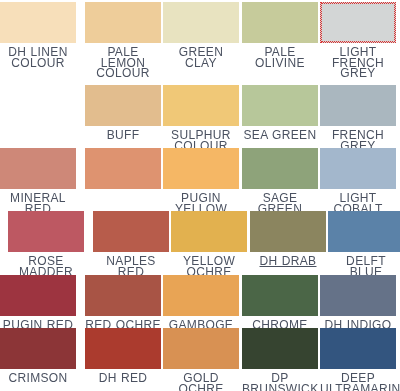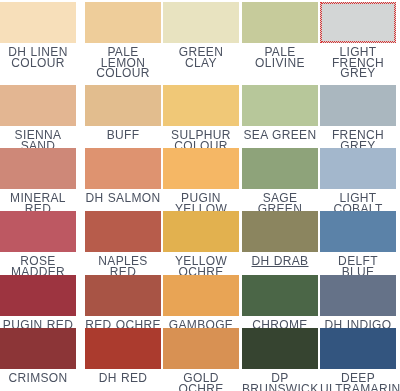--- a/index.html
+++ b/index.html
@@ -48,21 +48,21 @@
   
   .col-0 { left: 0px; }
   .col-1 { left: 85px; }
   .col-2 { left: 163px; }
   .col-3 { left: 242px; }
   .col-4 { left: 320px; }
   
   .row-0 { top: 2px; }
   .row-1 { top: 85px; }
   .row-2 { top: 148px; }
-  .row-3 { top: 211px; }
+  .row-3 { top: 211px; margin-left: 8px; }
   .row-4 { top: 275px; }
   .row-5 { top: 328px; }
 </style>
 </head>
 <body>
 
 <div id="palette" style="background: rgb(255, 255, 255);">
     <div class="swatch-cell col-0 row-0">
       <div class="swatch-chip" style="background: rgb(247, 223, 186);"></div>
       <div class="swatch-label" style="color: rgb(74, 81, 96);">DH LINEN COLOUR</div>
@@ -78,24 +78,20 @@
     </div>
     <div class="swatch-cell col-3 row-0">
       <div class="swatch-chip" style="background: rgb(198, 203, 155);"></div>
       <div class="swatch-label" style="color: rgb(74, 81, 96);">PALE OLIVINE</div>
     </div>
     <div class="swatch-cell col-4 row-0 selected">
       <div class="swatch-chip" style="background: rgb(211, 214, 214); border-color: rgb(224, 48, 48); outline-color: rgb(224, 48, 48);"></div>
       <div class="swatch-label" style="color: rgb(74, 81, 96);">LIGHT FRENCH
 GREY</div>
     </div>
-    <div class="swatch-cell col-0 row-1">
-      <div class="swatch-chip" style="background: rgb(227, 182, 146);"></div>
-      <div class="swatch-label" style="color: rgb(74, 81, 96);">SIENNA SAND</div>
-    </div>
     <div class="swatch-cell col-1 row-1">
       <div class="swatch-chip" style="background: rgb(226, 189, 142);"></div>
       <div class="swatch-label" style="color: rgb(74, 81, 96);">BUFF</div>
     </div>
     <div class="swatch-cell col-2 row-1">
       <div class="swatch-chip" style="background: rgb(240, 200, 119);"></div>
       <div class="swatch-label" style="color: rgb(74, 81, 96);">SULPHUR COLOUR</div>
     </div>
     <div class="swatch-cell col-3 row-1">
       <div class="swatch-chip" style="background: rgb(183, 199, 154);"></div>
@@ -104,21 +100,20 @@
     <div class="swatch-cell col-4 row-1">
       <div class="swatch-chip" style="background: rgb(170, 183, 191);"></div>
       <div class="swatch-label" style="color: rgb(74, 81, 96);">FRENCH GREY</div>
     </div>
     <div class="swatch-cell col-0 row-2">
       <div class="swatch-chip" style="background: rgb(206, 136, 120);"></div>
       <div class="swatch-label" style="color: rgb(74, 81, 96);">MINERAL RED</div>
     </div>
     <div class="swatch-cell col-1 row-2">
       <div class="swatch-chip" style="background: rgb(222, 147, 112);"></div>
-      <div class="swatch-label" style="color: rgb(74, 81, 96);">DH SALMON</div>
     </div>
     <div class="swatch-cell col-2 row-2">
       <div class="swatch-chip" style="background: rgb(245, 183, 101);"></div>
       <div class="swatch-label" style="color: rgb(74, 81, 96);">PUGIN YELLOW</div>
     </div>
     <div class="swatch-cell col-3 row-2">
       <div class="swatch-chip" style="background: rgb(142, 163, 122);"></div>
       <div class="swatch-label" style="color: rgb(74, 81, 96); text-align: center;">SAGE GREEN</div>
     </div>
     <div class="swatch-cell col-4 row-2">

